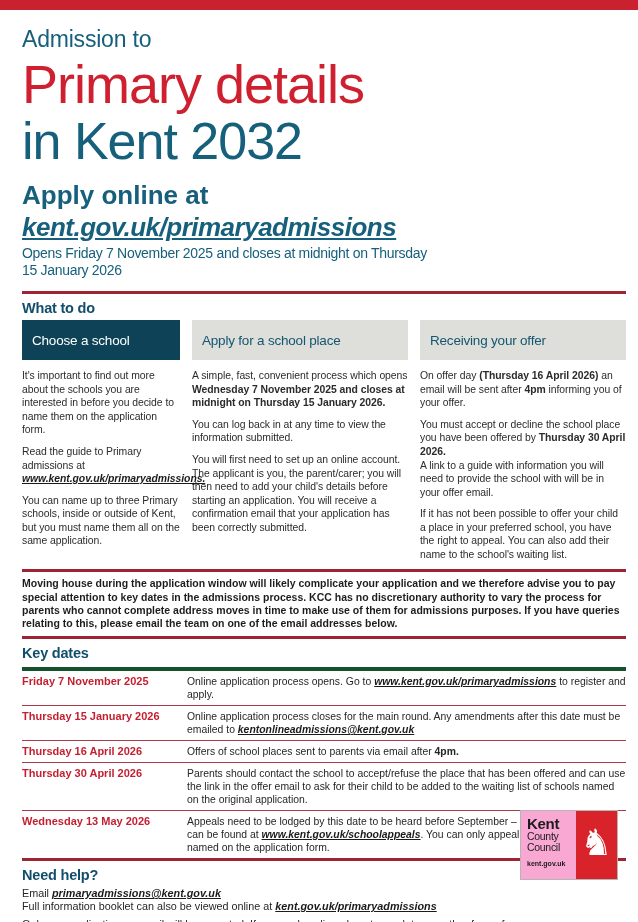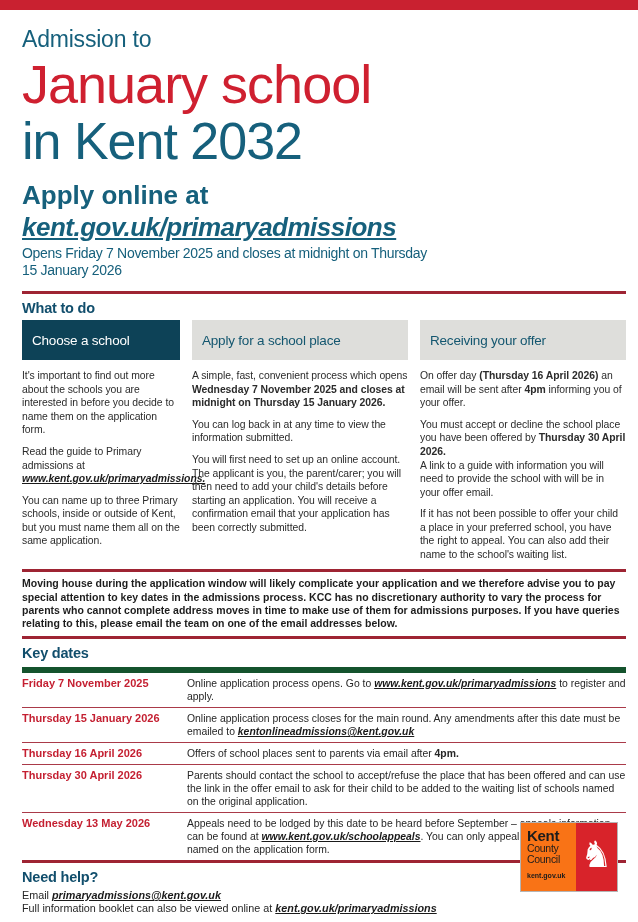--- a/index.html
+++ b/index.html
@@ -35,49 +35,49 @@
   .col-head.gray{background:#dededb;color:#13566f;}
   .col-body{margin-top:9px;font-size:10.4px;line-height:1.3;color:#2b2b2b;letter-spacing:-0.05px;}
   .col-body p{margin:0 0 8px 0;}
   .col-body p.tight{margin:0 0 0 0;}
   
   .b{font-weight:700;}
   .lnk{font-weight:700;font-style:italic;text-decoration:underline;color:#1a1a1a;cursor:pointer;}
   
   .moving{margin:5px 0;font-size:10.5px;font-weight:700;line-height:1.28;color:#1d1d1d;}
   
-  .kd-table{margin-top:6px;border-top:6px solid #14532d;}
+  .kd-table{margin-top:6px;border-top:4px solid #14532d;}
   .kd-row{display:flex;border-bottom:1px solid #aa3a49;padding:4px 0;}
   .kd-row:last-child{border-bottom:0;}
   .kd-date{flex:0 0 165px;font-size:11px;font-weight:700;color:#c41f31;}
   .kd-desc{flex:1;font-size:10.4px;line-height:1.25;color:#262626;}
   .kd-bottom{margin-top:0;}
   
   .nh-line{font-size:10.8px;line-height:1.25;color:#262626;}
   .nh-para{margin:4px 0 0 0;font-size:10.8px;line-height:1.22;color:#262626;width:495px;}
   
   .logo{position:absolute;left:520px;top:810px;width:98px;height:70px;display:flex;
-    border:1px solid #b5b5b5;background:#f97316;box-sizing:border-box;margin-top:12px;}
+    border:1px solid #b5b5b5;background:#f9a8d4;box-sizing:border-box;}
   .logo-left{flex:0 0 55px;padding:5px 0 0 6px;box-sizing:border-box;color:#1c1c1c;}
   .logo-kent{font-size:15px;font-weight:700;line-height:1.0;letter-spacing:-0.3px;}
   .logo-sub{font-size:10.5px;line-height:1.08;letter-spacing:-0.3px;}
   .logo-url{margin-top:6px;font-size:7px;font-weight:700;}
   .logo-right{flex:1;background:#d8232a;display:flex;align-items:center;justify-content:center;}
   .horse{font-family:"DejaVu Sans",sans-serif;color:#ffffff;font-size:36px;line-height:1;transform:translateY(-2px);}
 </style>
 </head>
 <body>
 
 <div class="page">
   <div class="topbar"></div>
 
   <div class="content">
 
     <div class="eyebrow">Admission to</div>
-    <h1 class="title-red">January school</h1>
+    <h1 class="title-red">Primary details</h1>
     <h1 class="title-teal">in Kent 2032</h1>
 
     <div class="apply">
       <div class="apply-heading">Apply online at</div>
       <span class="apply-link">kent.gov.uk/primaryadmissions</span>
       <div class="apply-dates">Opens Friday 7 November 2025 and closes at midnight on Thursday 15 January 2026</div>
     </div>
 
     <div class="rule m-top"></div>
     <div class="sec-head">What to do</div>

